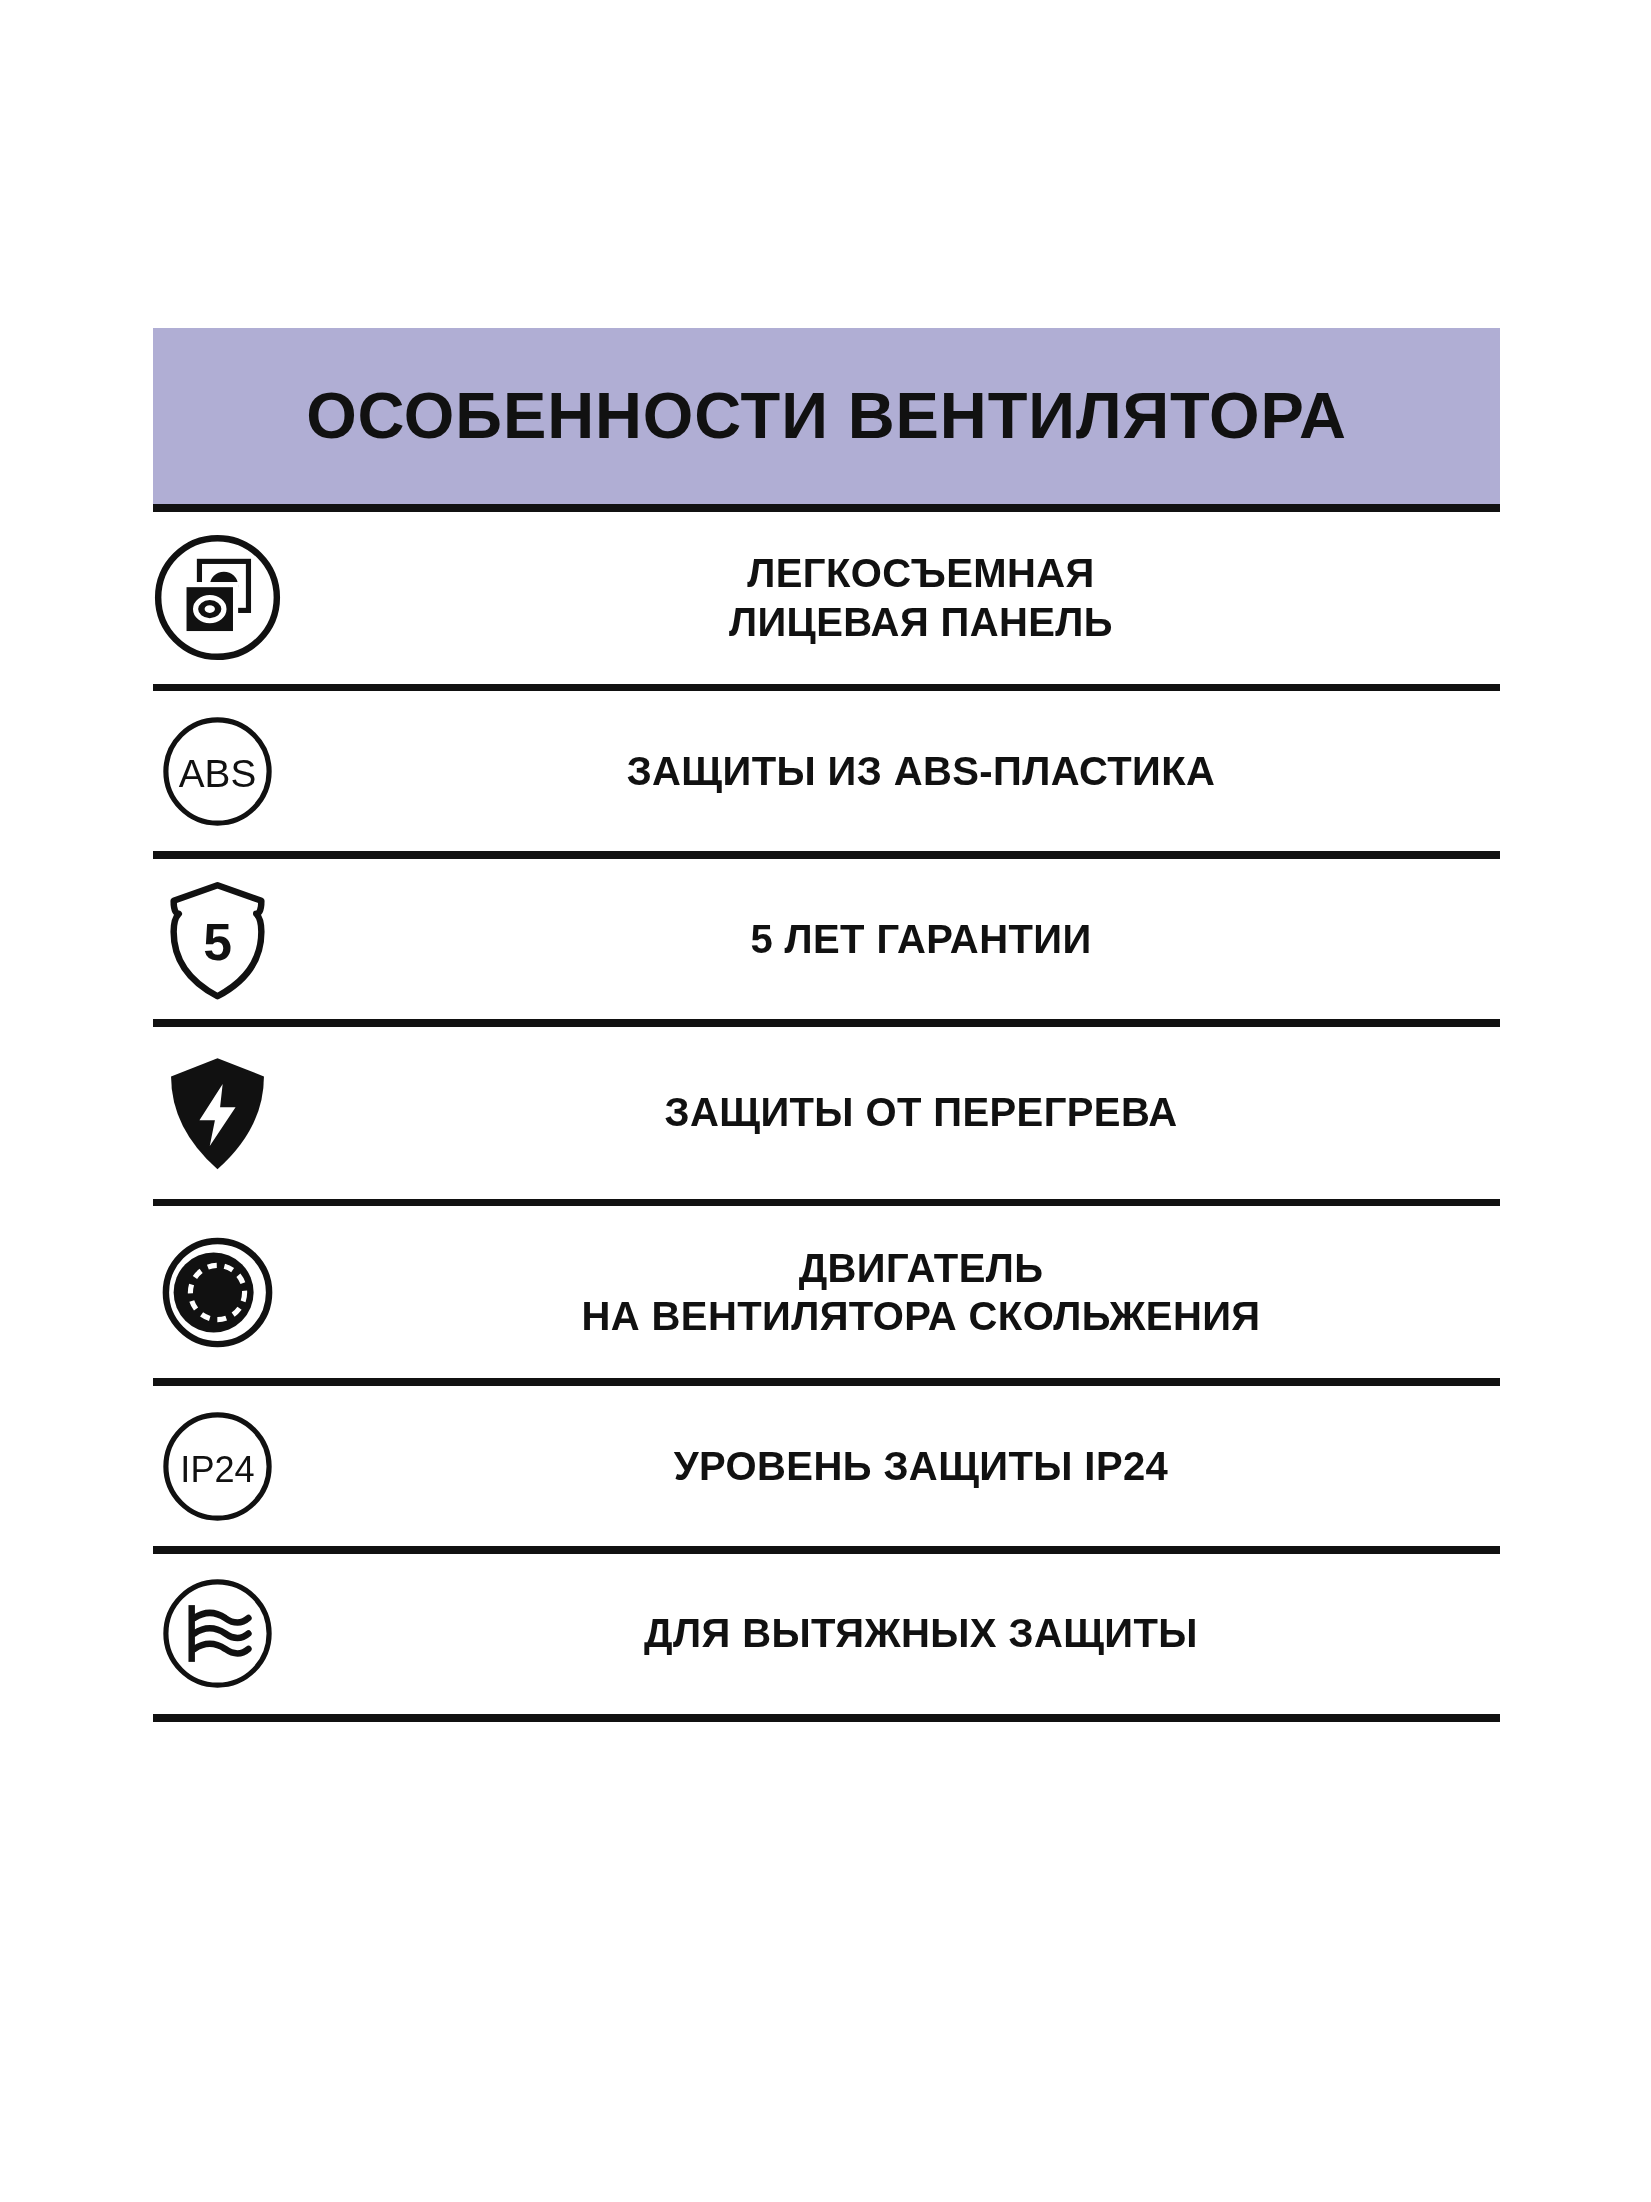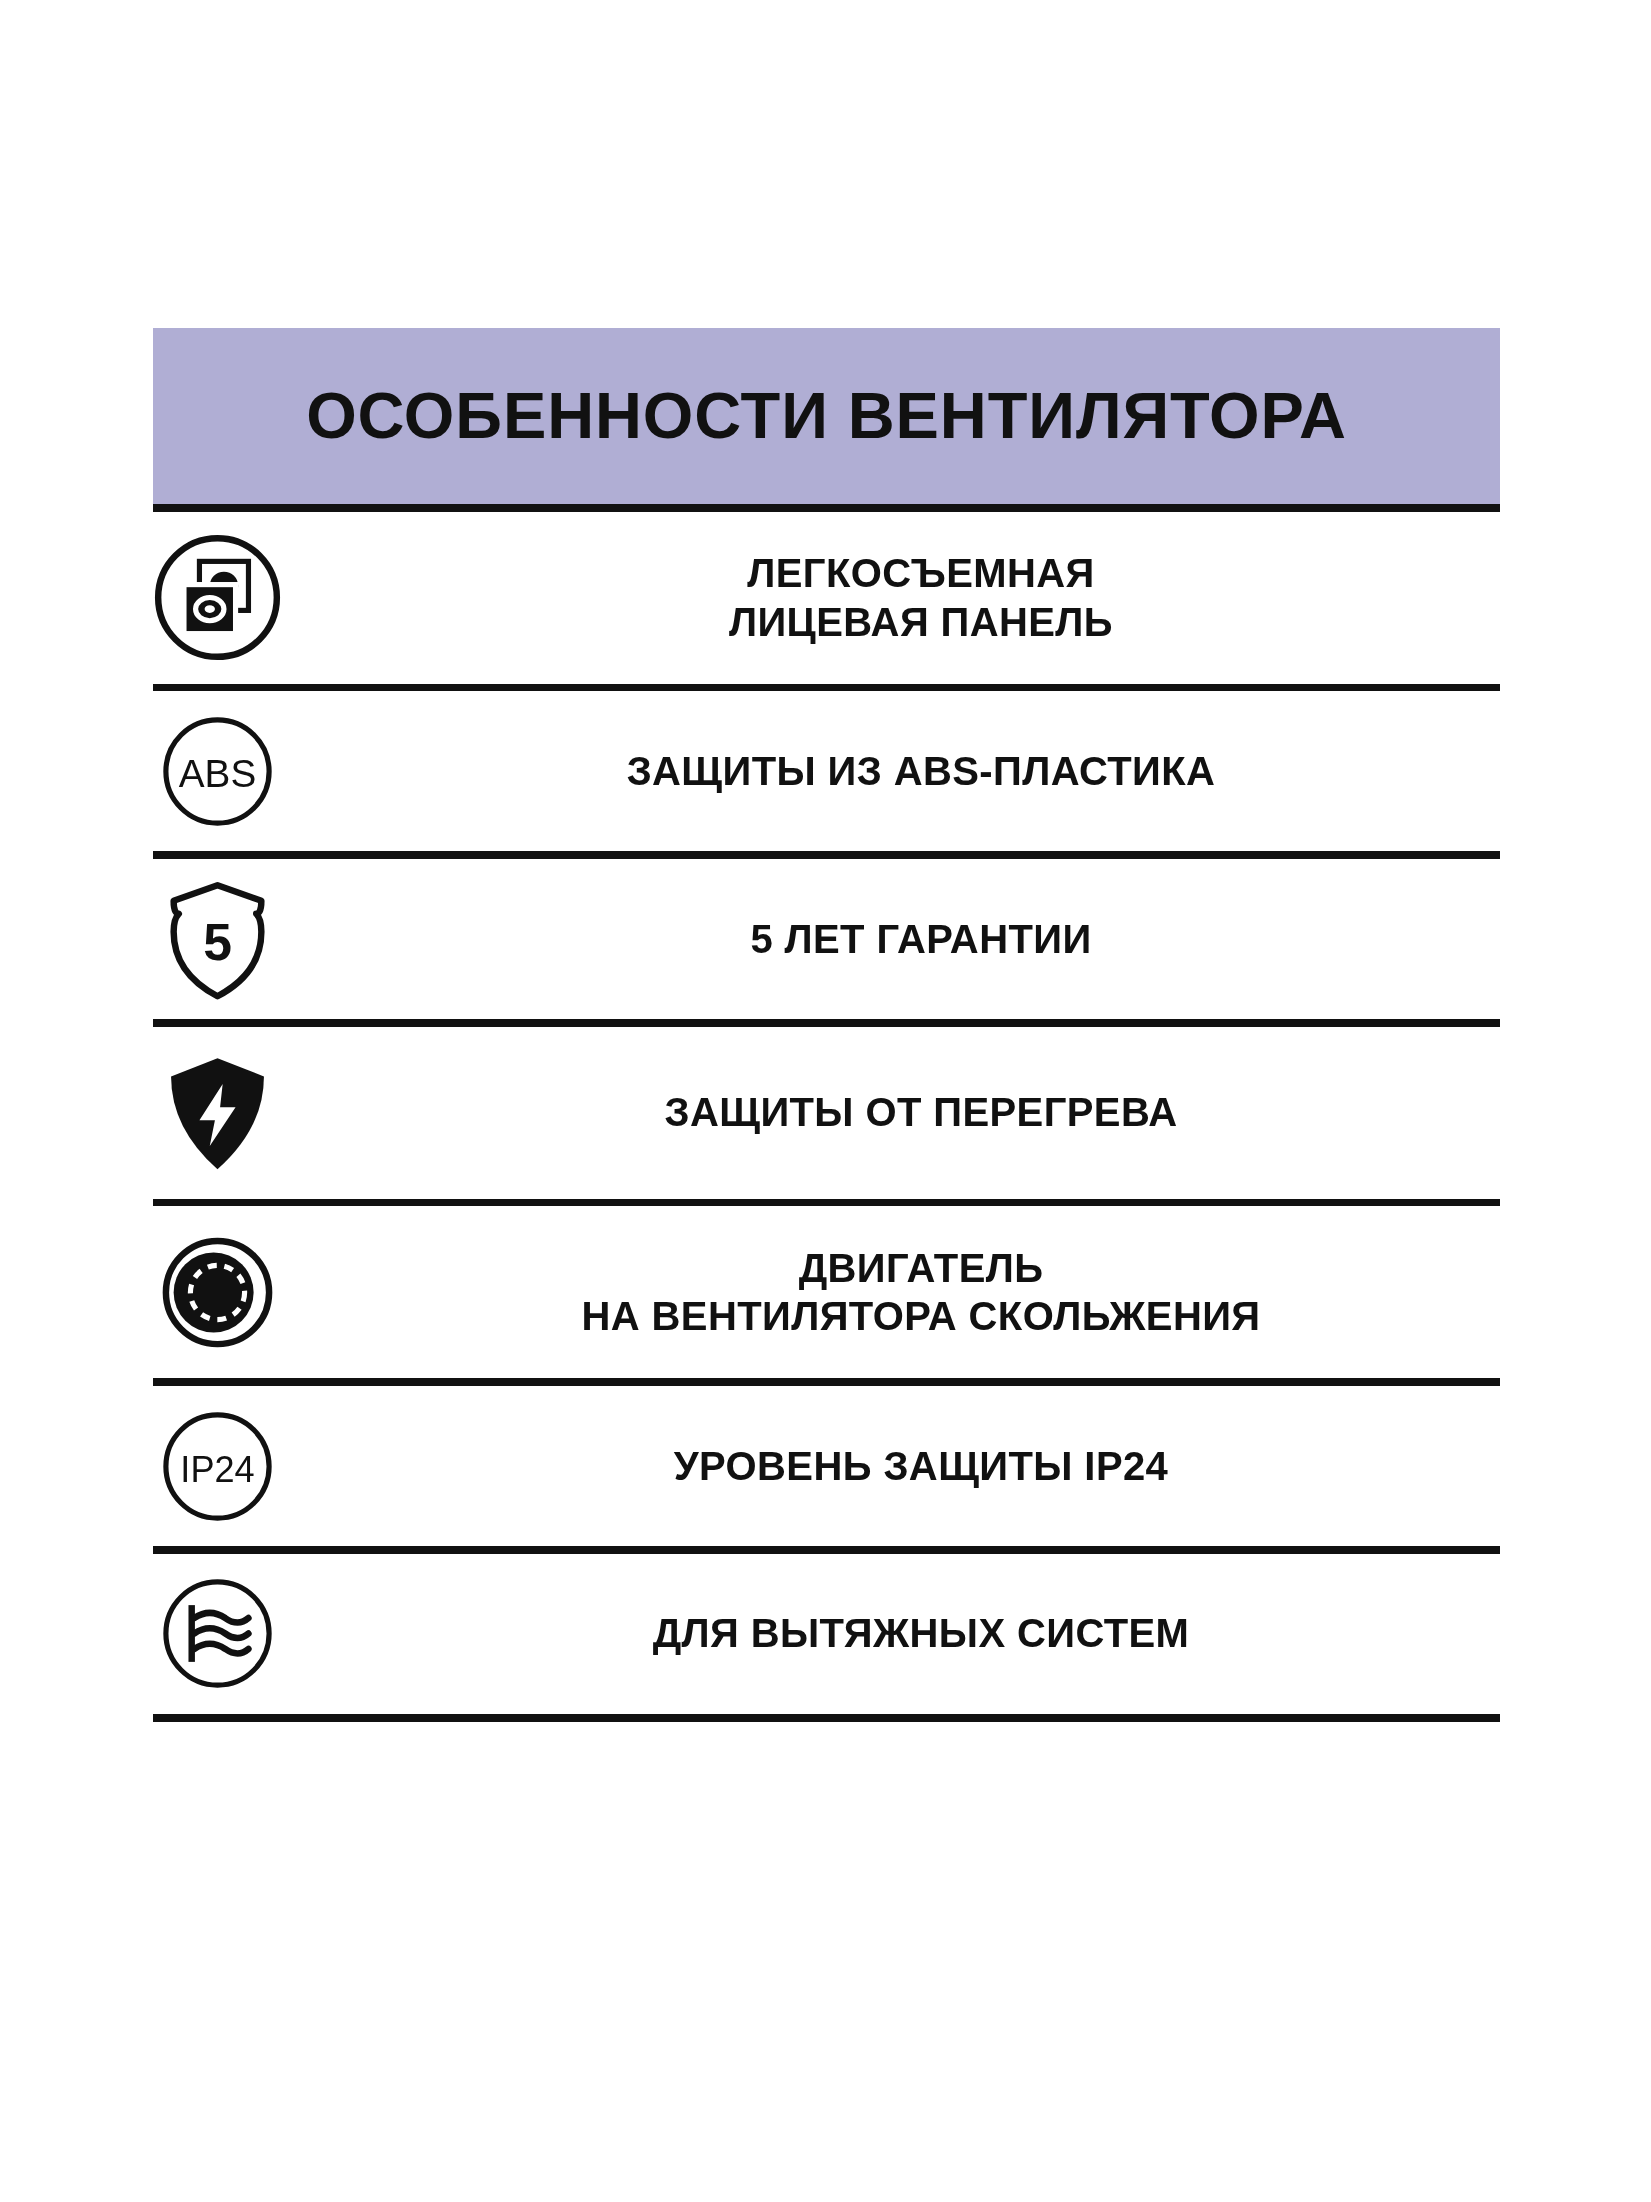--- a/index.html
+++ b/index.html
@@ -190,21 +190,21 @@
       <div class="icon-cell">
         <svg width="129" height="129" viewBox="0 0 100 100">
           <circle cx="50" cy="50" r="40" fill="none" stroke="#111" stroke-width="4"></circle>
           <line x1="30" y1="28" x2="30" y2="72" stroke="#111" stroke-width="5"></line>
           <path d="M32 38 Q44 30 56 38 Q66 45 74 38" fill="none" stroke="#111" stroke-width="5" stroke-linecap="round"></path>
           <path d="M32 50 Q44 42 56 50 Q66 57 74 50" fill="none" stroke="#111" stroke-width="5" stroke-linecap="round"></path>
           <path d="M32 62 Q44 54 56 62 Q66 69 74 62" fill="none" stroke="#111" stroke-width="5" stroke-linecap="round"></path>
         </svg>
       </div>
       <div class="label-cell">
-        <div class="label-text">ДЛЯ ВЫТЯЖНЫХ СИСТЕМ</div>
+        <div class="label-text">ДЛЯ ВЫТЯЖНЫХ ЗАЩИТЫ</div>
       </div>
     </div>
 
     <div class="rule"></div>
 
   </div>
 </div>
 
 
 </body></html>

